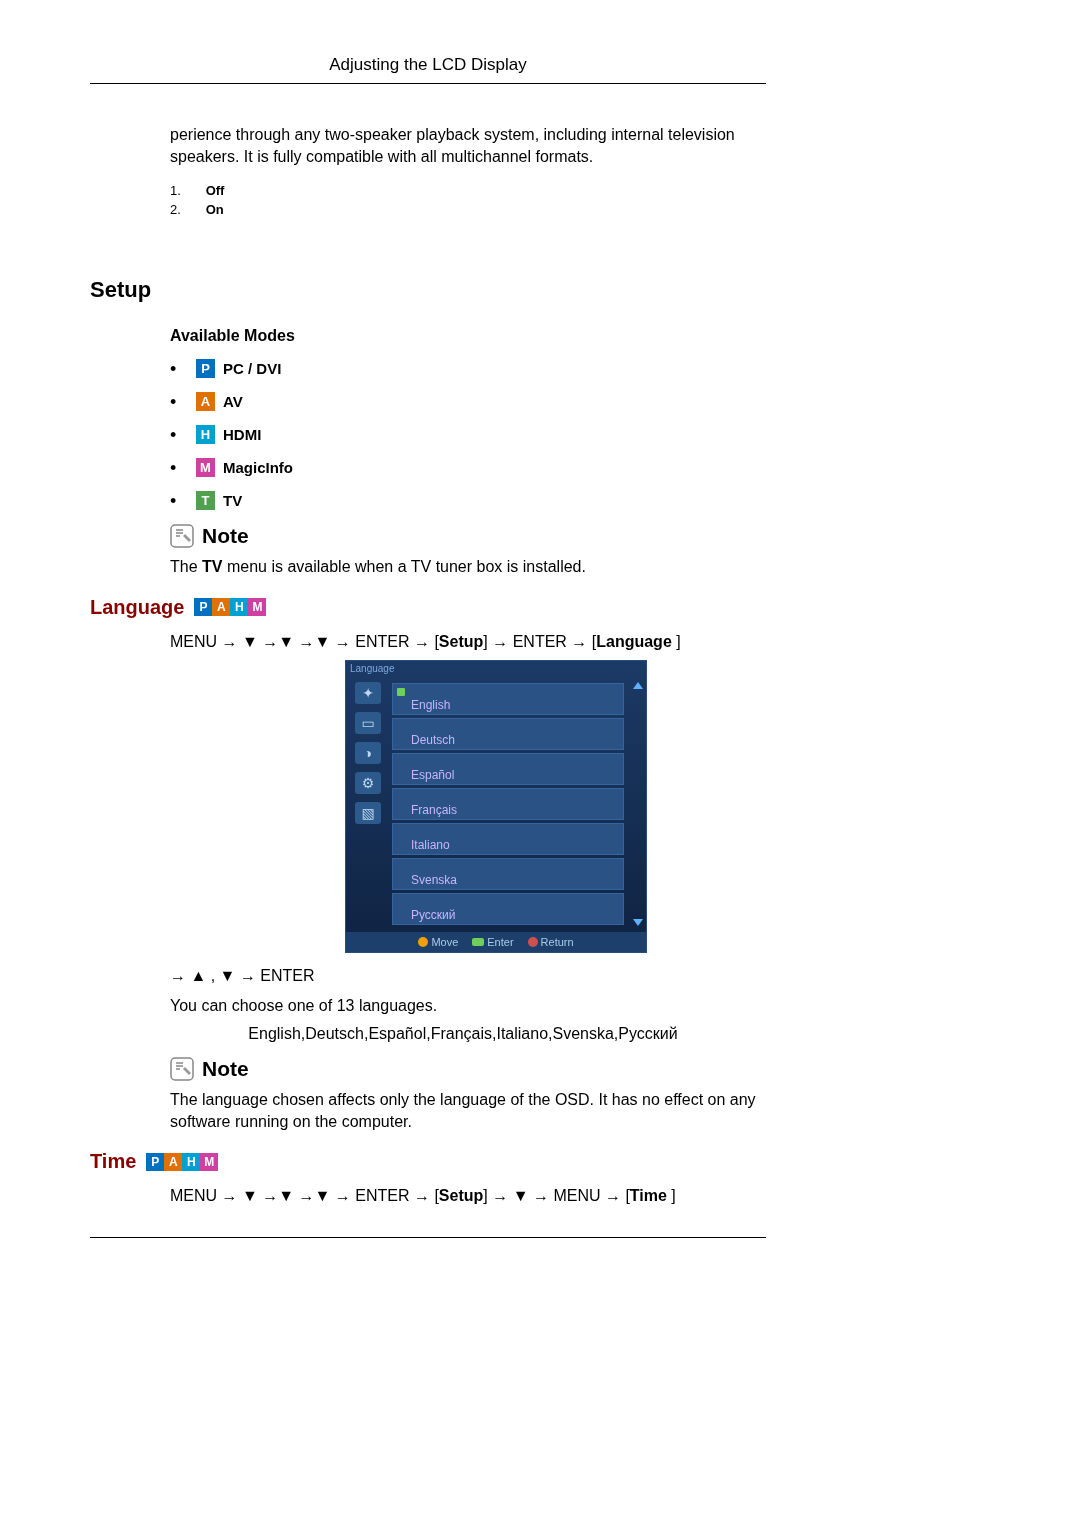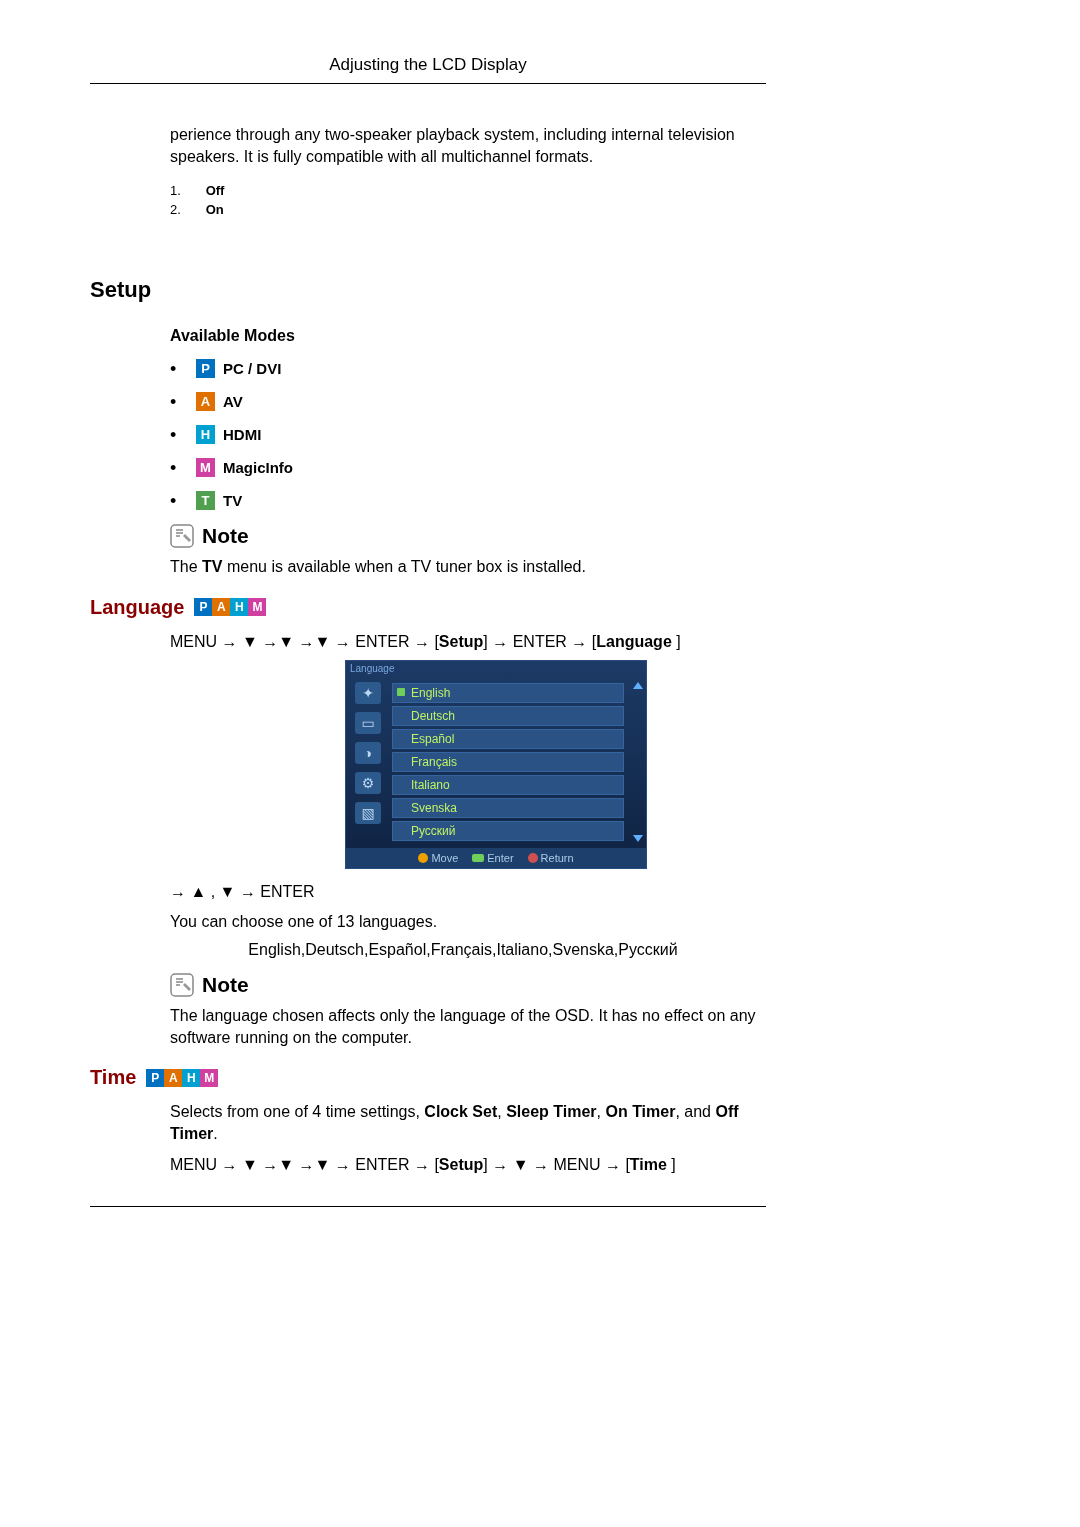--- a/index.html
+++ b/index.html
@@ -157,22 +157,22 @@
     font-size: 14px;
   }
   .osd-list {
     flex: 1;
     padding: 4px 6px 4px 2px;
     position: relative;
   }
   .osd-item {
     background: #2a5285;
     border: 1px solid #35659e;
-    color: #bef264;
-    padding: 2px 6px 2px 18px;
+    color: #c4b5fd;
+    padding: 14px 6px 2px 18px;
     margin: 3px 0;
     font-size: 12px;
     position: relative;
   }
   .osd-item.selected::before {
     content: "";
     position: absolute;
     left: 4px;
     top: 4px;
     width: 8px;
@@ -377,23 +377,20 @@
     <span>Time</span>
     <span class="badges">
       <span class="mode-icon icon-P">P</span>
       <span class="mode-icon icon-A">A</span>
       <span class="mode-icon icon-H">H</span>
       <span class="mode-icon icon-M">M</span>
     </span>
   </div>
 
   <div class="content">
-    <p>
-      <span>Selects from one of 4 time settings, </span><b>Clock Set</b><span>, </span><b>Sleep Timer</b><span>, </span><b>On Timer</b><span>, and </span><b>Off Timer</b><span>.</span>
-    </p>
 
     <p class="nav-line">
       <span>MENU → ▼ →▼ →▼ → ENTER → [</span><b>Setup</b><span>] → ▼ → MENU → [</span><b>Time</b><span> ]</span>
     </p>
   </div>
 
   <div class="footer-line"></div>
 </div>
 
 </body></html>

